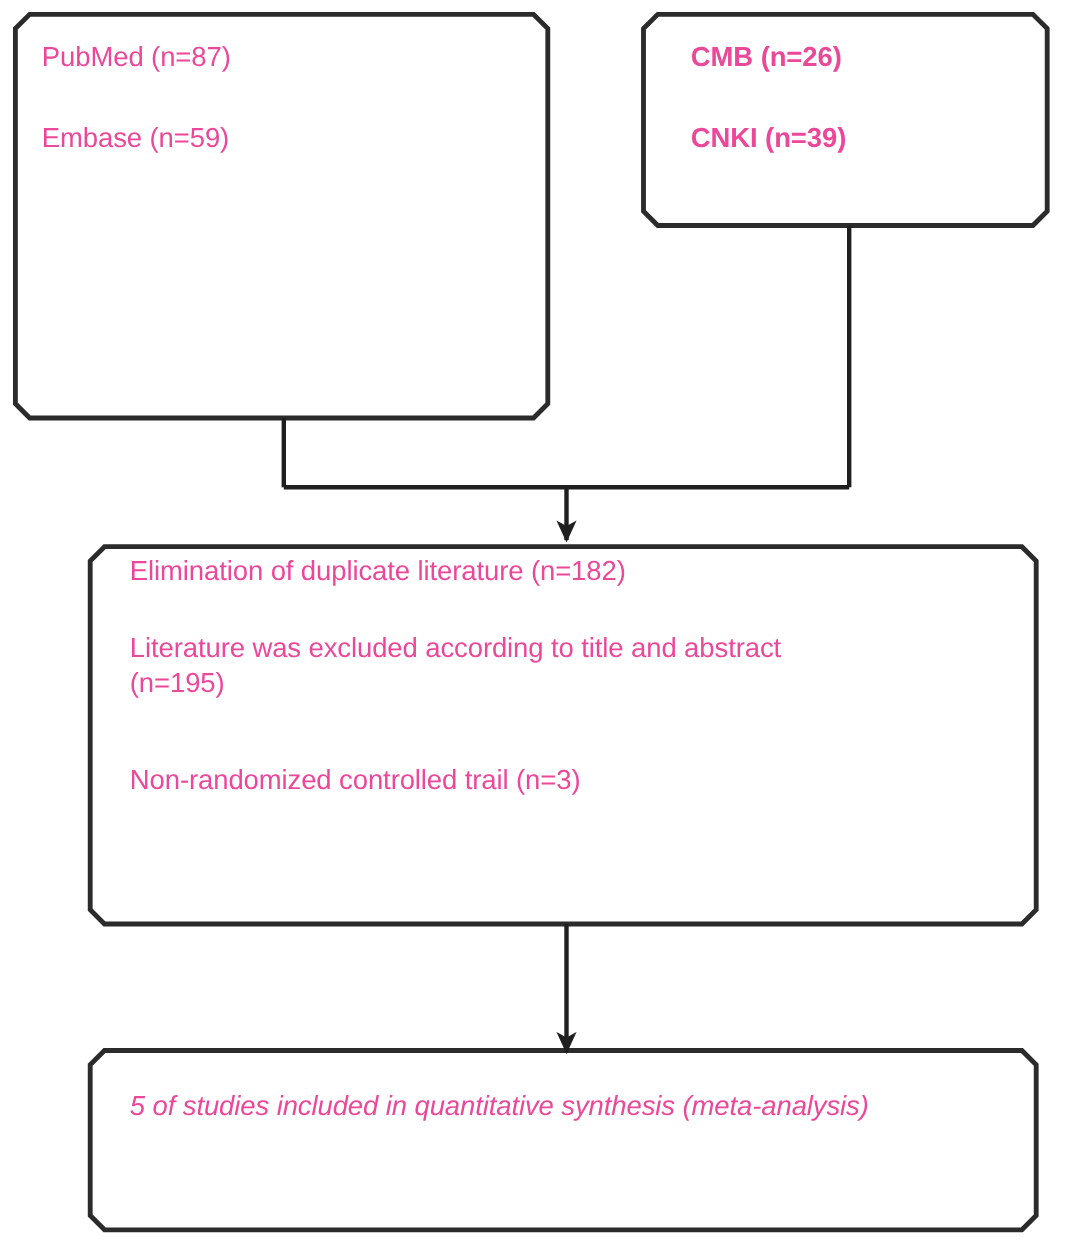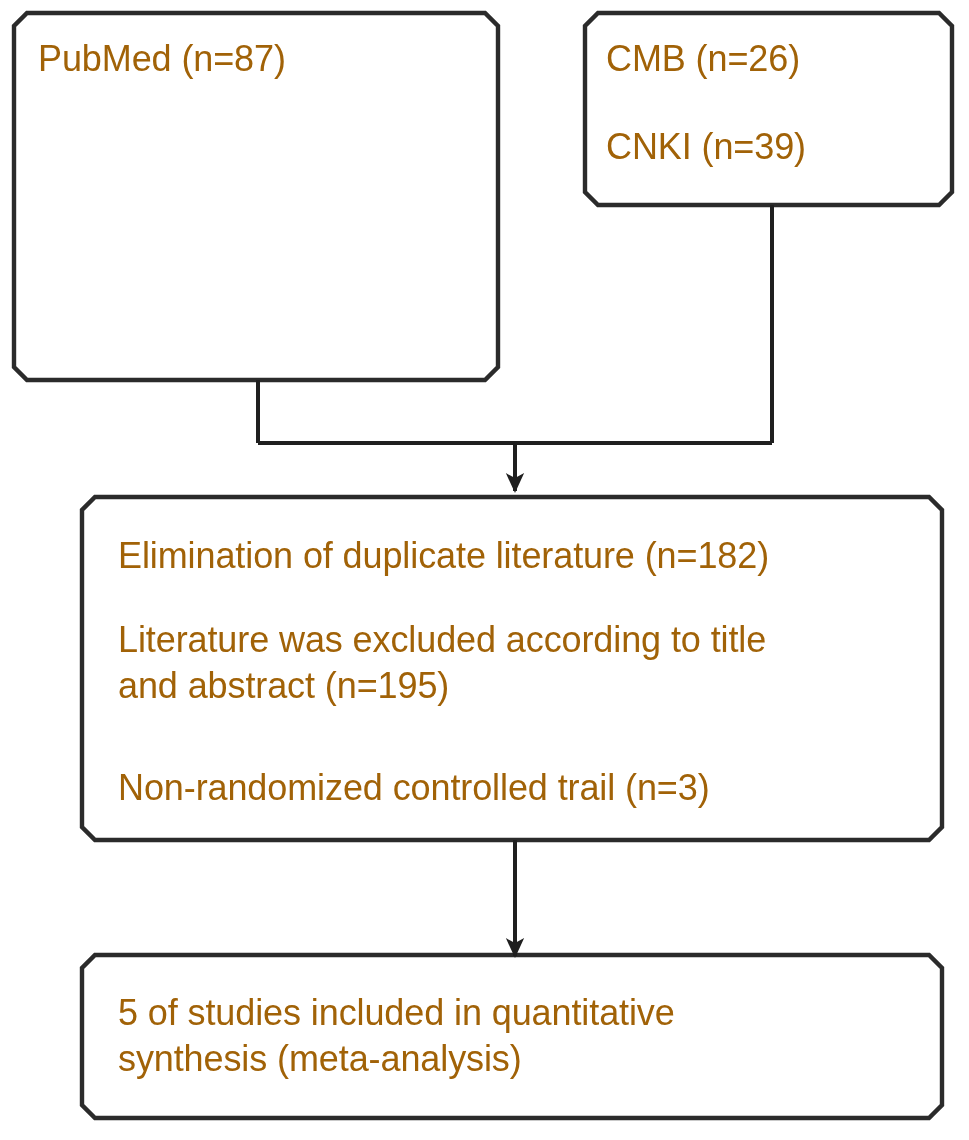--- a/index.html
+++ b/index.html
@@ -26,23 +26,23 @@
     width: 969px;
     height: 1140px;
   }
   .flow-box-text {
     position: absolute;
     box-sizing: border-box;
     z-index: 2;
     pointer-events: none;
   }
   .flow-line {
-    font-size: 36px;
+    font-size: 25px;
     line-height: 1.28;
-    color: #a16207;
+    color: #ec4899;
     white-space: pre-wrap;
     letter-spacing: -0.1px;
   }
   
   .src-line + .src-line { margin-top: 42px; }
   
   .mid-line + .mid-line { margin-top: 38px; }
   .bottom-line { }
 </style>
 </head>
@@ -71,30 +71,31 @@
 
     <path d="M 258 443 L 772 443" fill="none" stroke="#1f1f1f" stroke-width="4"></path>
 
     <path d="M 515 443 L 515 491" fill="none" stroke="#1f1f1f" stroke-width="4" marker-end="url(#arrowhead)"></path>
 
     <path d="M 515 840 L 515 956" fill="none" stroke="#1f1f1f" stroke-width="4" marker-end="url(#arrowhead)"></path>
   </svg>
 
   <div class="flow-box-text" style="left:38px; top:36px; width:446px;">
     <div class="flow-line src-line">PubMed (n=87)</div>
+    <div class="flow-line src-line">Embase (n=59)</div>
   </div>
 
-  <div class="flow-box-text" style="left:606px; top:36px; width:330px;">
+  <div class="flow-box-text" style="left:628px; top:36px; width:330px;font-weight:bold;">
     <div class="flow-line src-line">CMB (n=26)</div>
     <div class="flow-line src-line">CNKI (n=39)</div>
   </div>
 
-  <div class="flow-box-text" style="left:118px; top:533px; width:680px;">
+  <div class="flow-box-text" style="left:118px; top:503px; width:680px;">
     <div class="flow-line mid-line">Elimination of duplicate literature (n=182)</div>
     <div class="flow-line mid-line">Literature was excluded according to title and abstract (n=195)</div>
     <div class="flow-line mid-line" style="margin-top:56px;">Non-randomized controlled trail (n=3)</div>
   </div>
 
-  <div class="flow-box-text" style="left:118px; top:990px; width:690px;">
+  <div class="flow-box-text" style="left:118px; top:990px; width:690px;font-style:italic;">
     <div class="flow-line bottom-line">5 of studies included in quantitative synthesis (meta-analysis)</div>
   </div>
 
 </div>
 
 </body></html>

